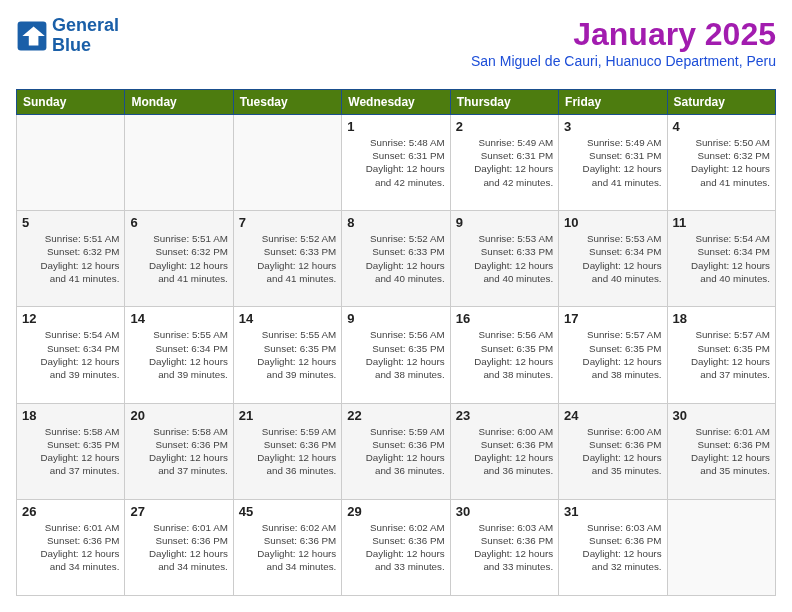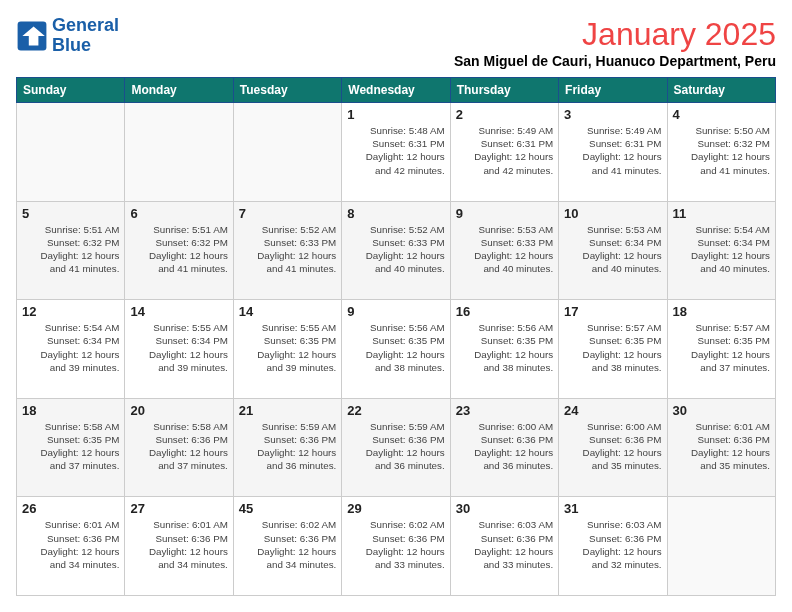--- a/index.html
+++ b/index.html
@@ -14,21 +14,21 @@
       width: 792px;
       height: 612px;
       padding: 16px;
       display: flex;
       flex-direction: column;
     }
     .header {
       display: flex;
       align-items: flex-start;
       justify-content: space-between;
-      margin-bottom: 8px;
+      margin-bottom: 20px;
     }
     .logo {
       display: flex;
       align-items: center;
       gap: 4px;
     }
     .logo-text {
       font-size: 18px;
       font-weight: bold;
       color: #333;
@@ -39,36 +39,36 @@
     }
     .logo-icon {
       width: 32px;
       height: 32px;
     }
     .title-section {
       text-align: right;
     }
     .calendar-title {
       font-size: 32px;
-      font-weight: normal;
-      color: #ef4444;
+      font-weight: bold;
+      color: #a21caf;
     }
     .calendar-subtitle {
       font-size: 14px;
-      color: #000000;
-      font-weight: bold;
+      color: #1d4ed8;
+      font-weight: normal;
     }
     .calendar {
       width: 100%;
       border-collapse: collapse;
       flex: 1;
       font-size: 10.5px;
     }
     .calendar th {
-      background: #0f766e;
+      background: #4d7c0f;
       color: #fff;
       text-align: left;
       padding: 5px 6px;
       font-size: 12px;
       border: 1px solid #1a4e8c;
     }
     .calendar td {
       border: 1px solid #ccc;
       vertical-align: top;
       padding: 4px 5px;

